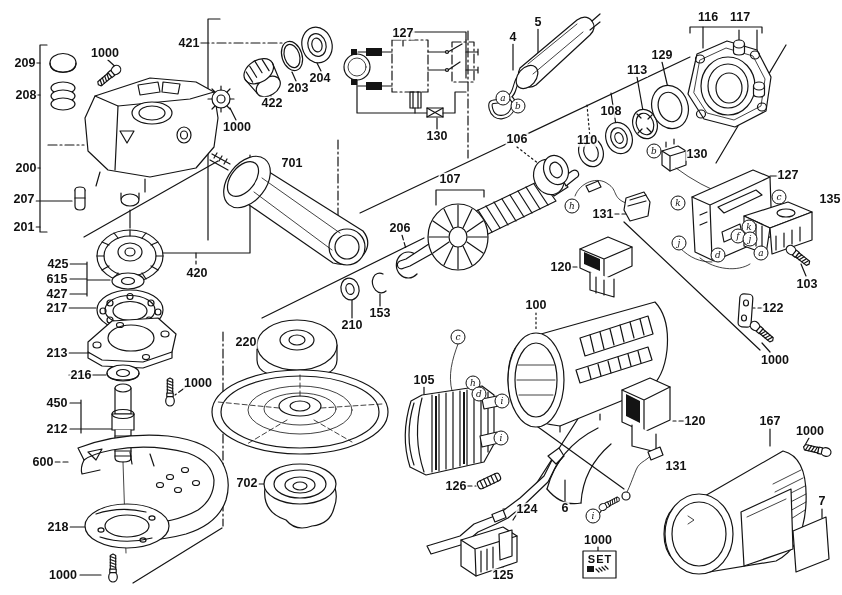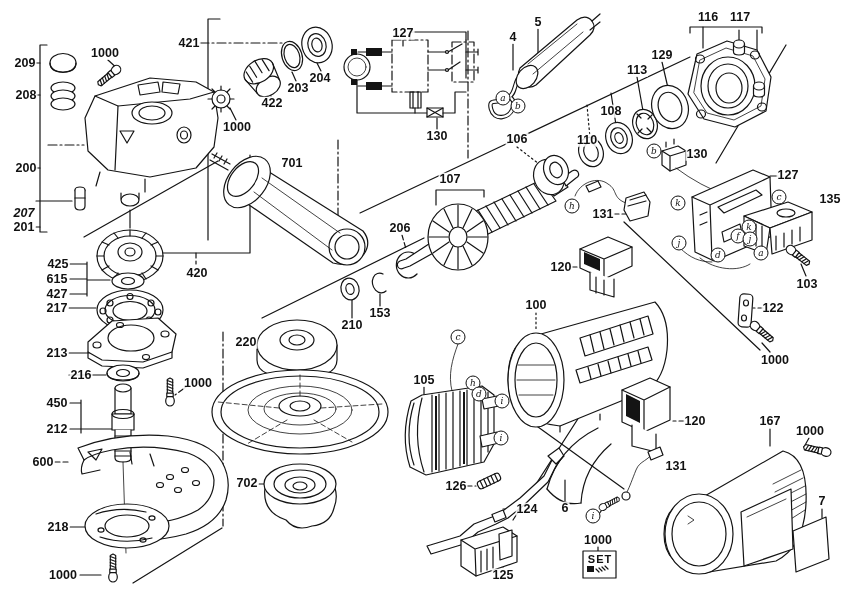--- a/index.html
+++ b/index.html
@@ -517,21 +517,21 @@
   <use href="#screw-shape" transform="translate(791,250) rotate(38)"></use>
   <use href="#screw-shape" transform="translate(603,507) rotate(-28) scale(0.8)"></use>
 </svg>
 
 <div class="overlay" id="label-layer">
       <div class="part-label" style="left: 25px; top: 63px;">209</div>
       <div class="part-label" style="left: 26px; top: 95px;">208</div>
       <div class="part-label" style="left: 105px; top: 53px;">1000</div>
       <div class="part-label" style="left: 189px; top: 43px;">421</div>
       <div class="part-label" style="left: 26px; top: 168px;">200</div>
-      <div class="part-label" style="left: 24px; top: 213px; font-style: italic;">207</div>
+      <div class="part-label" style="left: 24px; top: 199px;">207</div>
       <div class="part-label" style="left: 24px; top: 227px;">201</div>
       <div class="part-label" style="left: 237px; top: 127px;">1000</div>
       <div class="part-label" style="left: 272px; top: 103px;">422</div>
       <div class="part-label" style="left: 298px; top: 88px;">203</div>
       <div class="part-label" style="left: 320px; top: 78px;">204</div>
       <div class="part-label" style="left: 403px; top: 33px;">127</div>
       <div class="part-label" style="left: 437px; top: 136px;">130</div>
       <div class="part-label" style="left: 513px; top: 37px;">4</div>
       <div class="part-label" style="left: 538px; top: 22px;">5</div>
       <div class="part-label" style="left: 587px; top: 98px; margin-top: 42px;">110</div>

